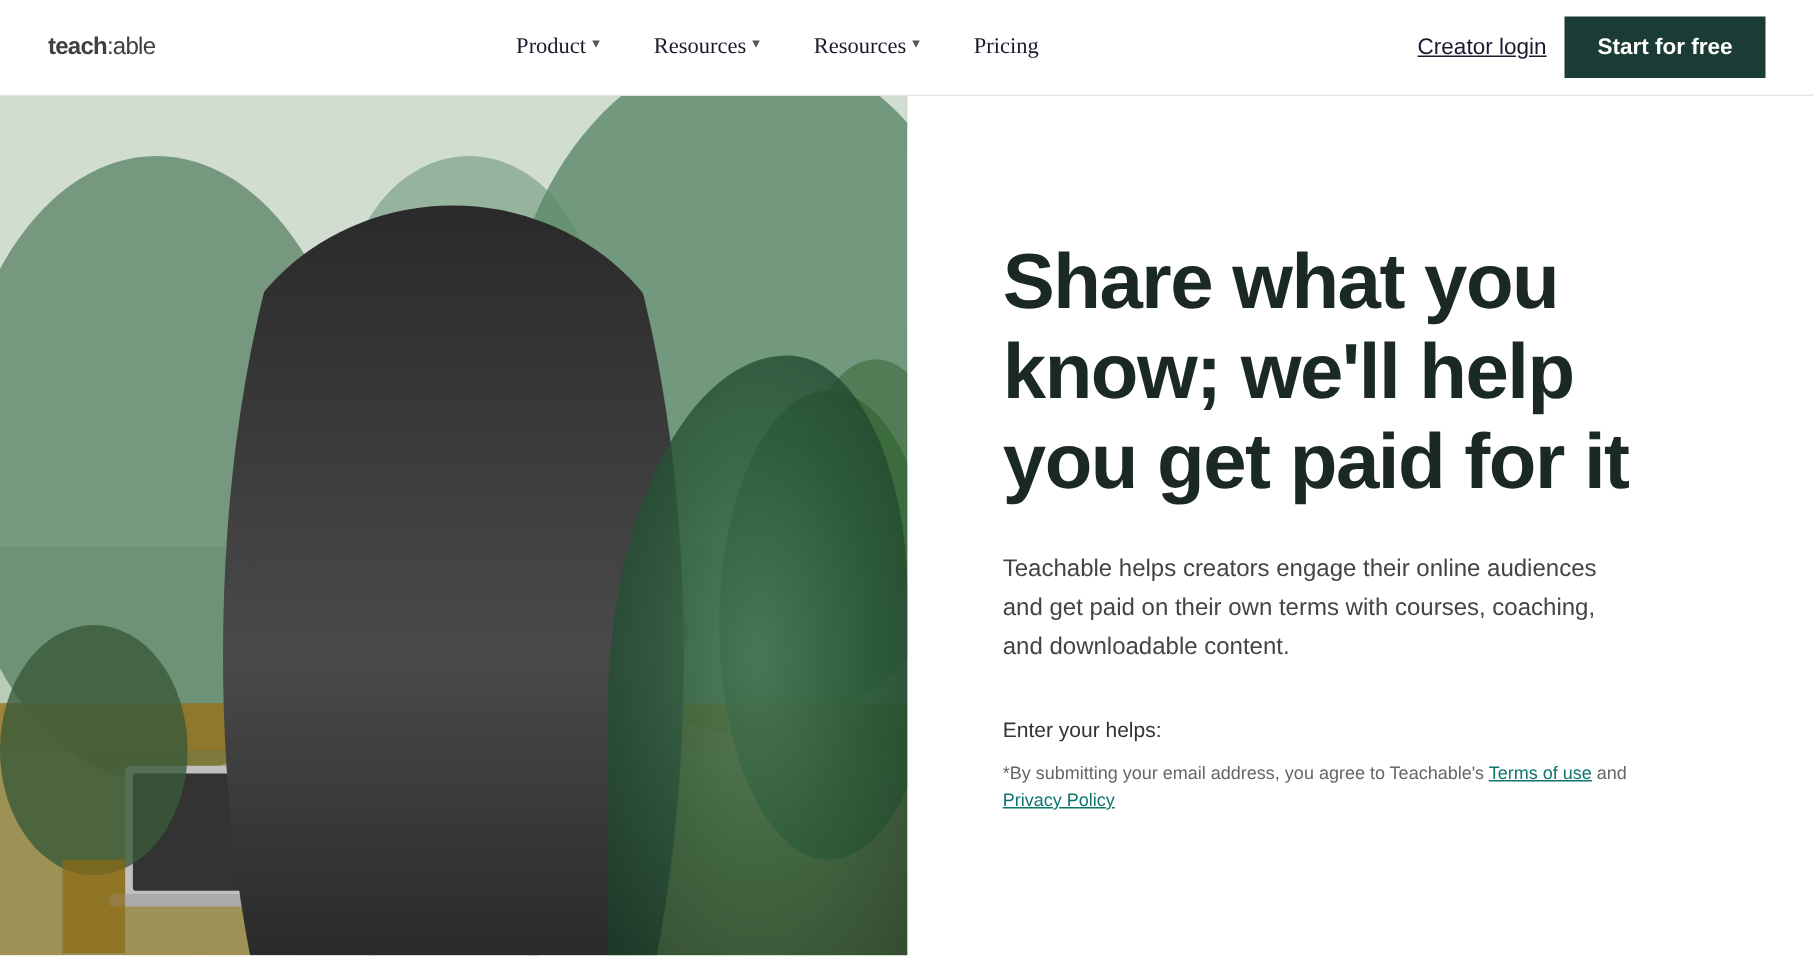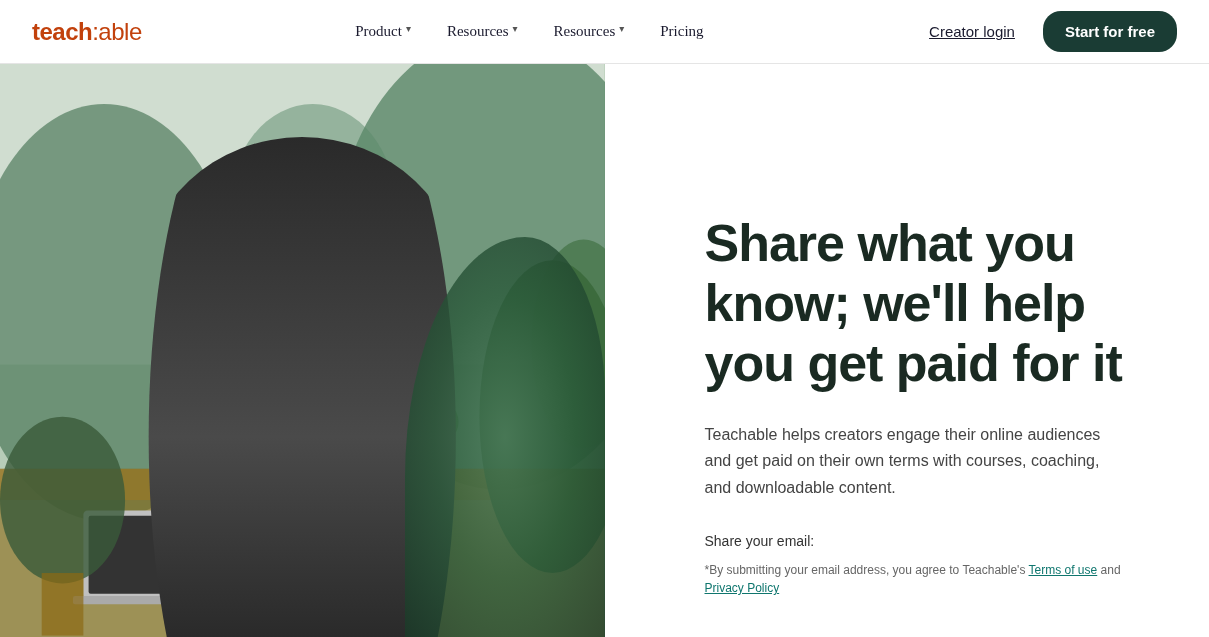--- a/index.html
+++ b/index.html
@@ -13,39 +13,38 @@
       position: relative; z-index: 10;
     }
     .nav-links { display: flex; align-items: center; gap: 8px; }
     .nav-link {
       display: flex; align-items: flex-start; gap: 4px;
       padding: 8px 14px; font-size: 15px; color: #1a1a2e;
       cursor: pointer; border: none; background: none; font-family: Liberation Serif, serif;
       border-radius: 4px;
     }
     .chevron { font-size: 10px; color: #555; }
-    .nav-right { display: flex; gap: 16px; }
+    .nav-right { display: flex; }
     .creator-login {
       font-size: 15px; color: #1a1a2e; cursor: pointer; border: none; background: none;
       font-family: inherit; text-decoration: underline; padding: 8px 12px;
     }
     .start-btn {
-      background: #1a3c34; color: #fff; border: none; border-radius: 18px;
+      background: #1a3c34; color: #fff; border: none; border-radius: 0;
       padding: 12px 22px; font-size: 15px; font-weight: 600; cursor: pointer;
       font-family: inherit;
     }
 
     
     .hero {
-      display: flex; align-items: flex-end;
+      display: flex; align-items: center;
       min-height: calc(637px - 64px);
       padding: 0 0 0 0;
       max-width: 1209px; margin: 0 auto;
       overflow: hidden;
-      gap: 36px;
     }
     .hero-image-wrapper {
       flex: 0 0 50%; height: 573px; overflow: hidden;
       position: relative;
     }
     .hero-image-placeholder {
       width: 100%; height: 100%;
       background: linear-gradient(135deg, #2d4a3e 0%, #3a5a4a 20%, #8aaf8a 40%, #c5d8c5 60%, #a0c0a0 70%, #5a8a6a 80%, #3a6040 100%);
       position: relative; overflow: hidden;
     }
@@ -99,21 +98,21 @@
     }
     .disclaimer {
       font-size: 12px; color: #666; margin-top: 12px; max-width: 430px; line-height: 1.5;
     }
     .disclaimer a { color: #0f766e; text-decoration: underline; cursor: pointer; }
   </style>
 </head>
 <body>
 
 <nav>
-  <a href="#" style="text-decoration:none; color:#c2410c; font-size:24px; font-weight:700; letter-spacing:-0.5px;">
+  <a href="#" style="text-decoration:none; color:#404040; font-size:16px; font-weight:700; letter-spacing:-0.5px;">
     <span style="font-weight:700;">teach</span><span style="font-weight:300;">:able</span>
   </a>
 
   <div class="nav-links">
     <button class="nav-link">
       <span>Product</span>
       <span class="chevron">▾</span>
     </button>
     <button class="nav-link">
       <span>Resources</span>
@@ -195,18 +194,18 @@
         <ellipse cx="530" cy="350" rx="70" ry="150" fill="#2a5a2a" opacity="0.7"></ellipse>
         <ellipse cx="560" cy="280" rx="50" ry="100" fill="#3a6a3a" opacity="0.6"></ellipse>
       </svg>
     </div>
   </div>
 
   <div class="hero-content">
     <h1 class="hero-title">Share what you know; we'll help you get paid for it</h1>
     <p class="hero-subtitle">Teachable helps creators engage their online audiences and get paid on their own terms with courses, coaching, and downloadable content.</p>
 
-    <label class="email-label">Share your email:</label>
+    <label class="email-label">Enter your helps:</label>
     <p class="disclaimer">
       <span>*By submitting your email address, you agree to Teachable's </span><a href="#">Terms of use</a><span> and </span><a href="#">Privacy Policy</a>
     </p>
   </div>
 </section>
 
 </body></html>

